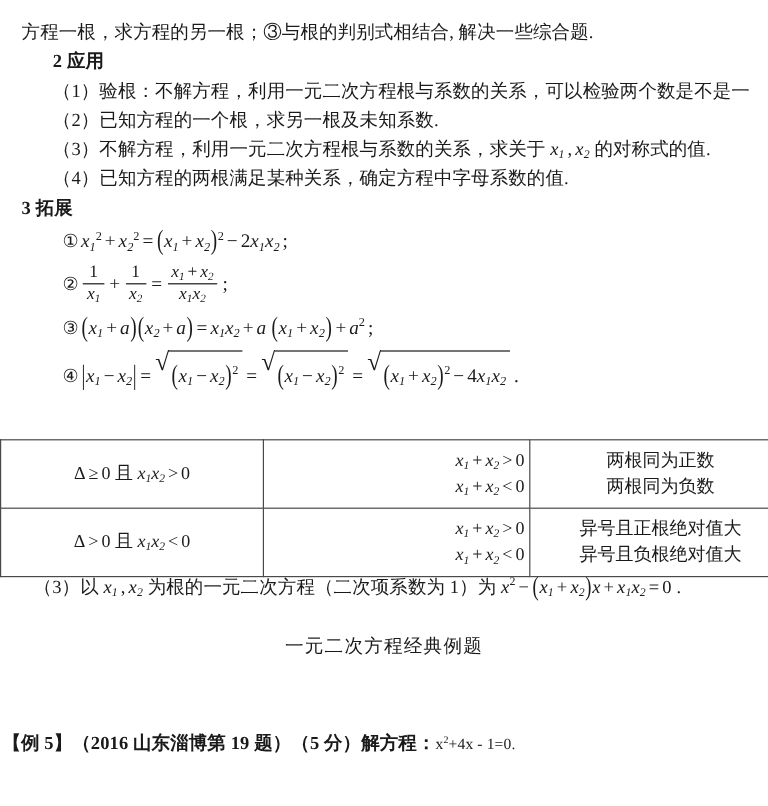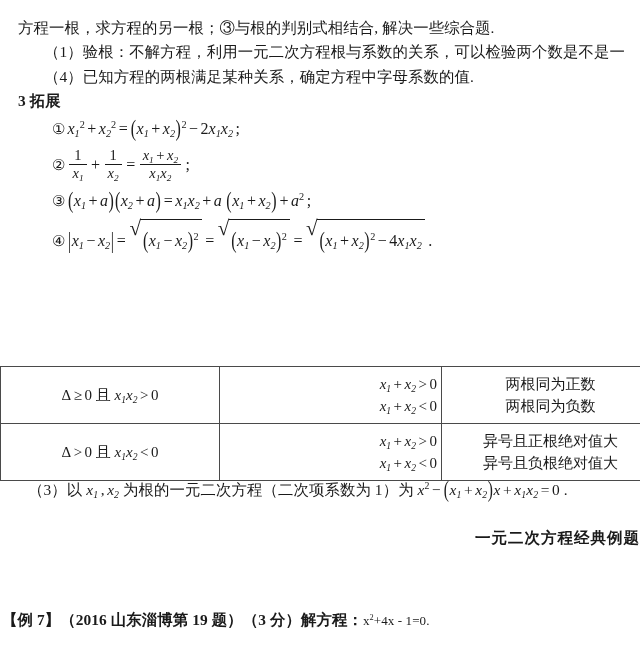--- a/index.html
+++ b/index.html
@@ -157,43 +157,46 @@
   }
   table.signtable td.c1 { width: 210px; }
   table.signtable td.c2 { width: 213px; text-align: right; }
   table.signtable td.c3 { width: 209px; }
   .cellline { white-space: nowrap; }
   .cn { font-family: "Liberation Serif", "DejaVu Serif", serif; font-style: normal; }
 
   
   .after-table { position: absolute; left: 0; top: 478px; width: 640px; }
   .center-title {
-    text-align: right;
-    font-weight: bold;
+    text-align: center;
+    font-weight: normal;
     font-size: 15.5px;
     letter-spacing: 1px;
   }
   .spacer-sm { height: 13px; }
   .spacer-md { height: 20px; }
   .spacer-lg { height: 26px; }
   .small-math { font-size: 13px; }
 </style>
 </head>
 <body>
 
 <div class="page">
 
   <div>
 
     <div class="line flush">方程一根，求方程的另一根；③与根的判别式相结合, 解决一些综合题.</div>
 
+    <div class="line indent-bold">2 应用</div>
 
     <div class="line indent1">（1）验根：不解方程，利用一元二次方程根与系数的关系，可以检验两个数是不是一</div>
 
-
+    <div class="line indent1">（2）已知方程的一个根，求另一根及未知系数.</div>
+
+    <div class="line indent1"><span>（3）不解方程，利用一元二次方程根与系数的关系，求关于 </span><span class="math"><span class="mvar">x</span><sub>1</sub><span class="op">,</span><span class="mvar">x</span><sub>2</sub></span><span> 的对称式的值.</span></div>
 
     <div class="line indent1">（4）已知方程的两根满足某种关系，确定方程中字母系数的值.</div>
 
     <div class="line indent-bold" style="padding-left:2px;">3 拓展</div>
 
   </div>
 
   <div class="mathrow" style="padding-top:2px;">
     <span class="circ">①</span><span class="math"><span class="mvar">x</span><sub>1</sub><sup>2</sup><span class="op">+</span><span class="mvar">x</span><sub>2</sub><sup>2</sup><span class="op">=</span><span class="bigparen">(</span><span class="mvar">x</span><sub>1</sub><span class="op">+</span><span class="mvar">x</span><sub>2</sub><span class="bigparen">)</span><sup>2</sup><span class="op">−</span><span class="up">2</span><span class="mvar">x</span><sub>1</sub><span class="mvar">x</span><sub>2</sub><span class="op">;</span></span>
   </div>
@@ -251,19 +254,19 @@
     <div class="spacer-lg"></div>
 
     <div class="center-title">一元二次方程经典例题</div>
 
     <div class="spacer-lg"></div>
     <div class="spacer-sm"></div>
 
 
     <div class="spacer-md"></div>
 
-    <div class="line flush"><span class="bold">【例 7】</span><span class="bold">（2016 山东淄博第 19 题）（3 分）解方程：</span><span class="math small-math"><span class="up">x</span><sup>2</sup><span class="up">+4x - 1=0.</span></span></div>
+    <div class="line flush"><span class="bold">【例 5】</span><span class="bold">（2016 山东淄博第 19 题）（5 分）解方程：</span><span class="math small-math"><span class="up">x</span><sup>2</sup><span class="up">+4x - 1=0.</span></span></div>
 
     <div class="spacer-md"></div>
 
   </div>
 
 </div>
 
 </body></html>

